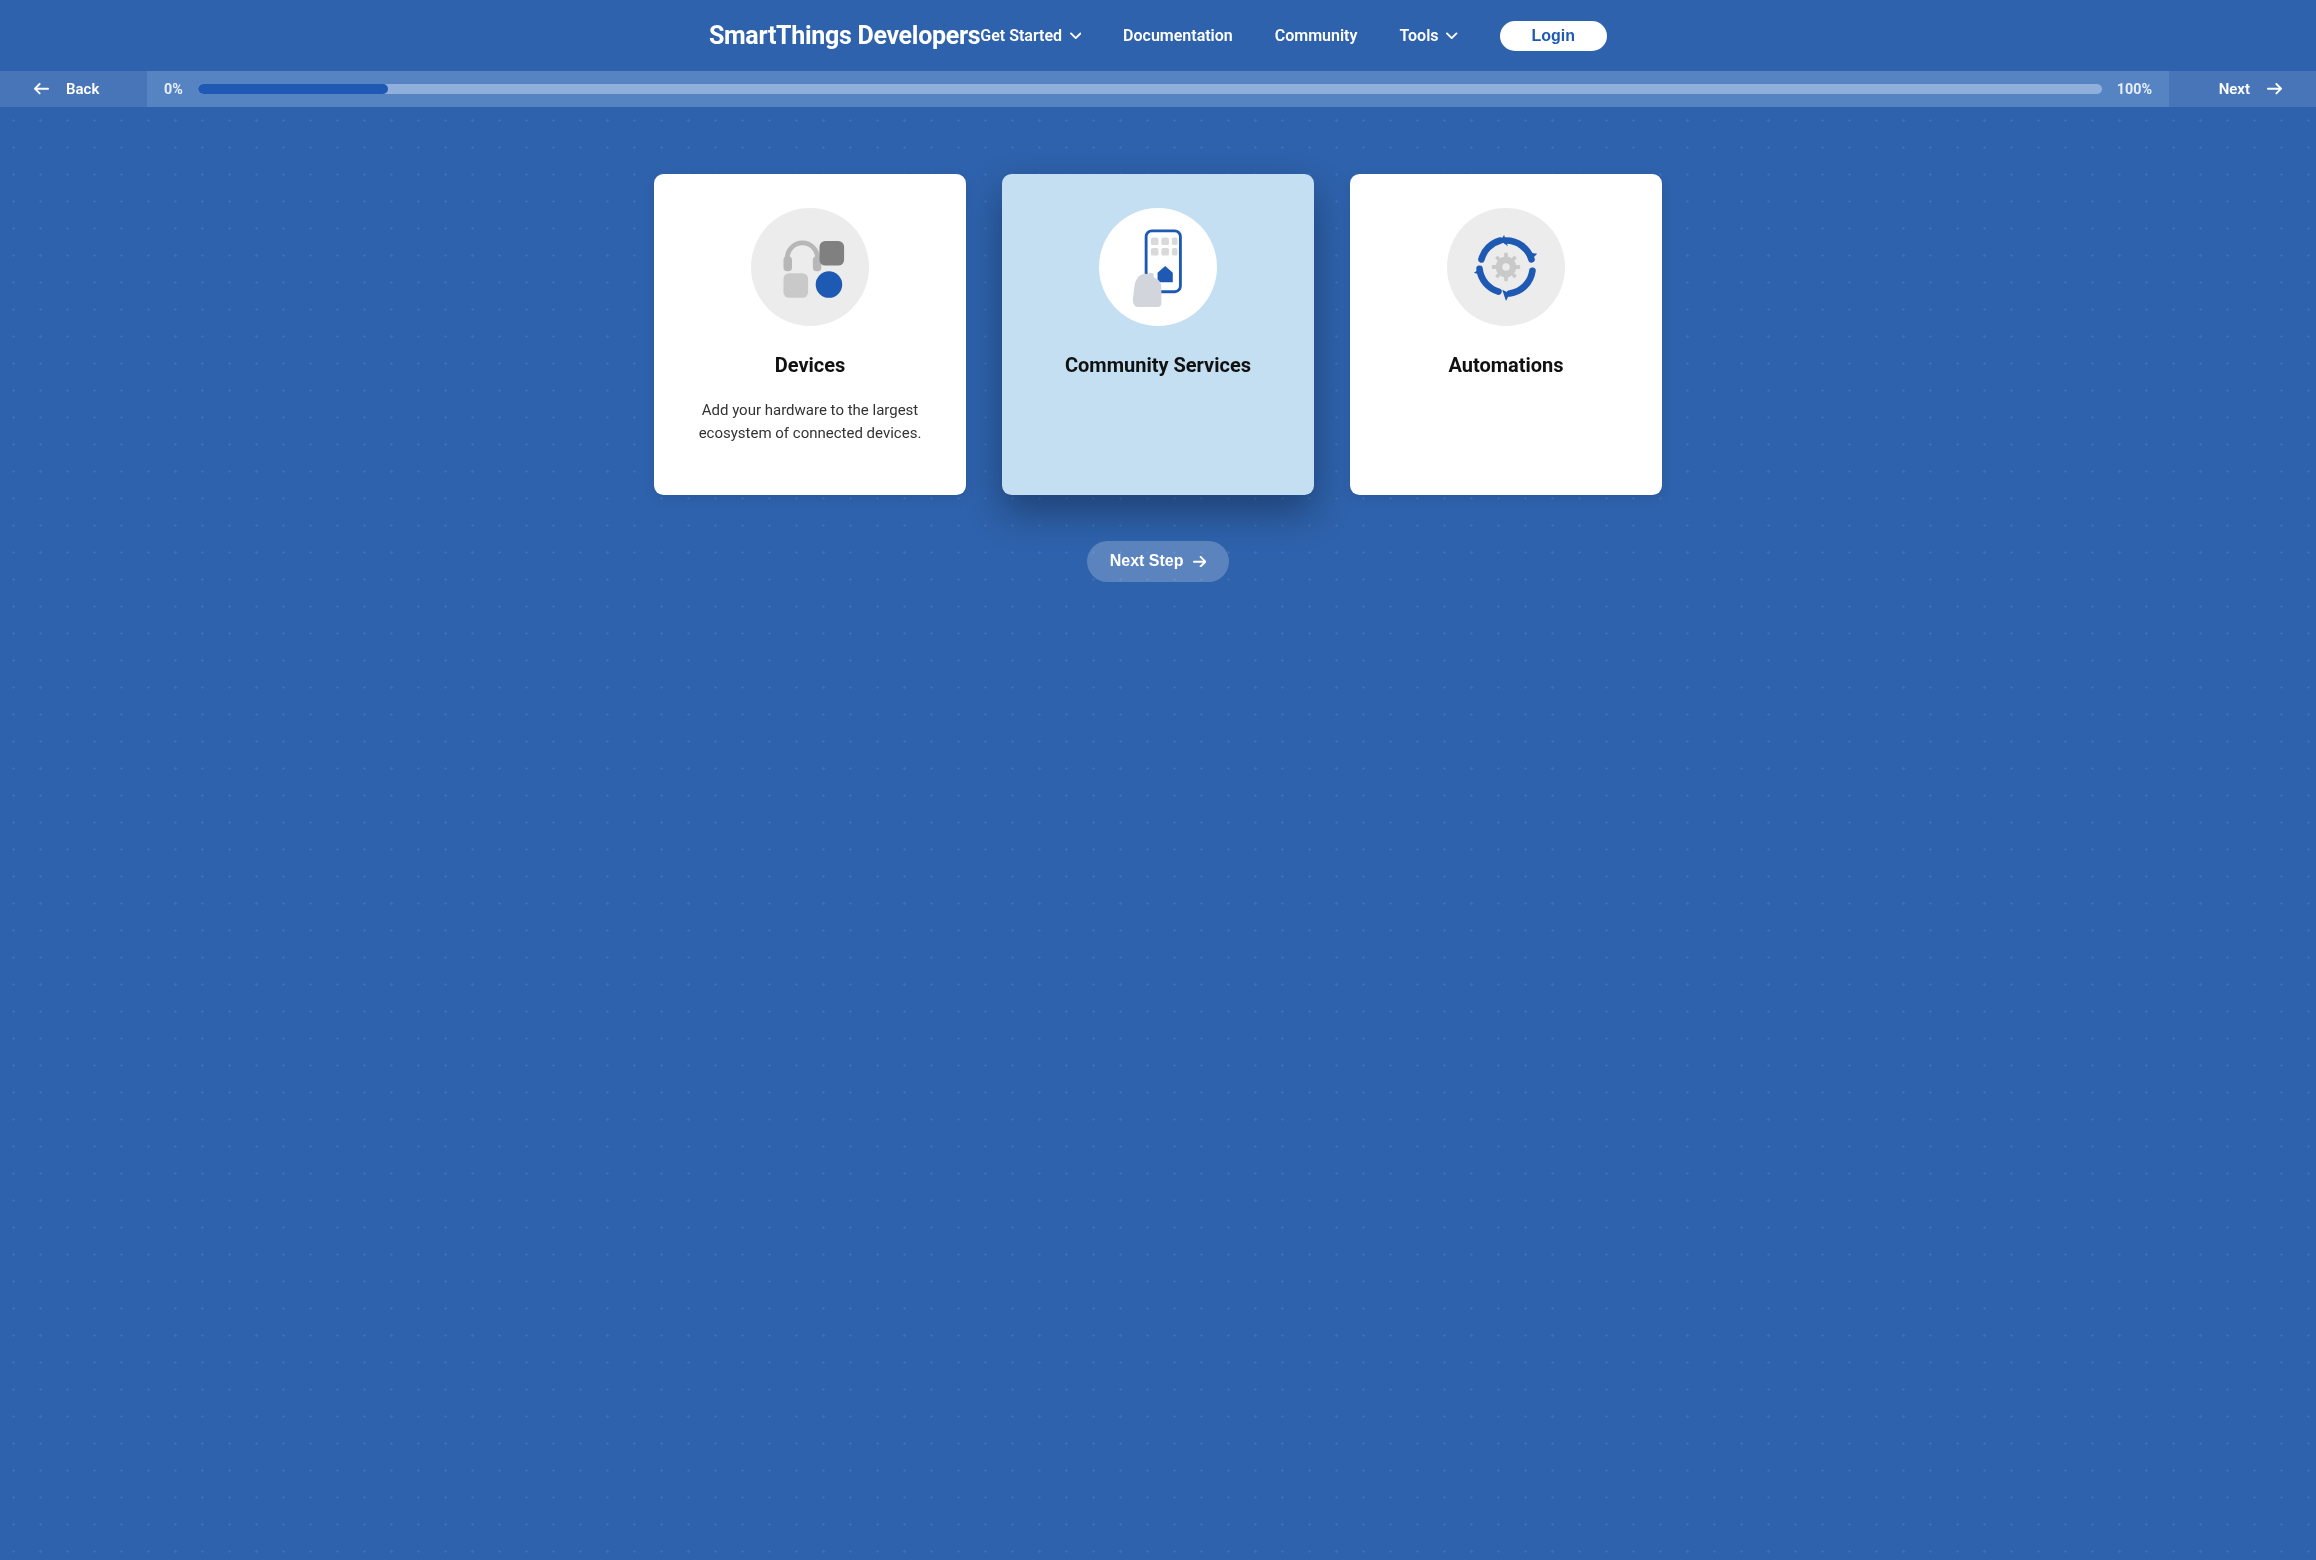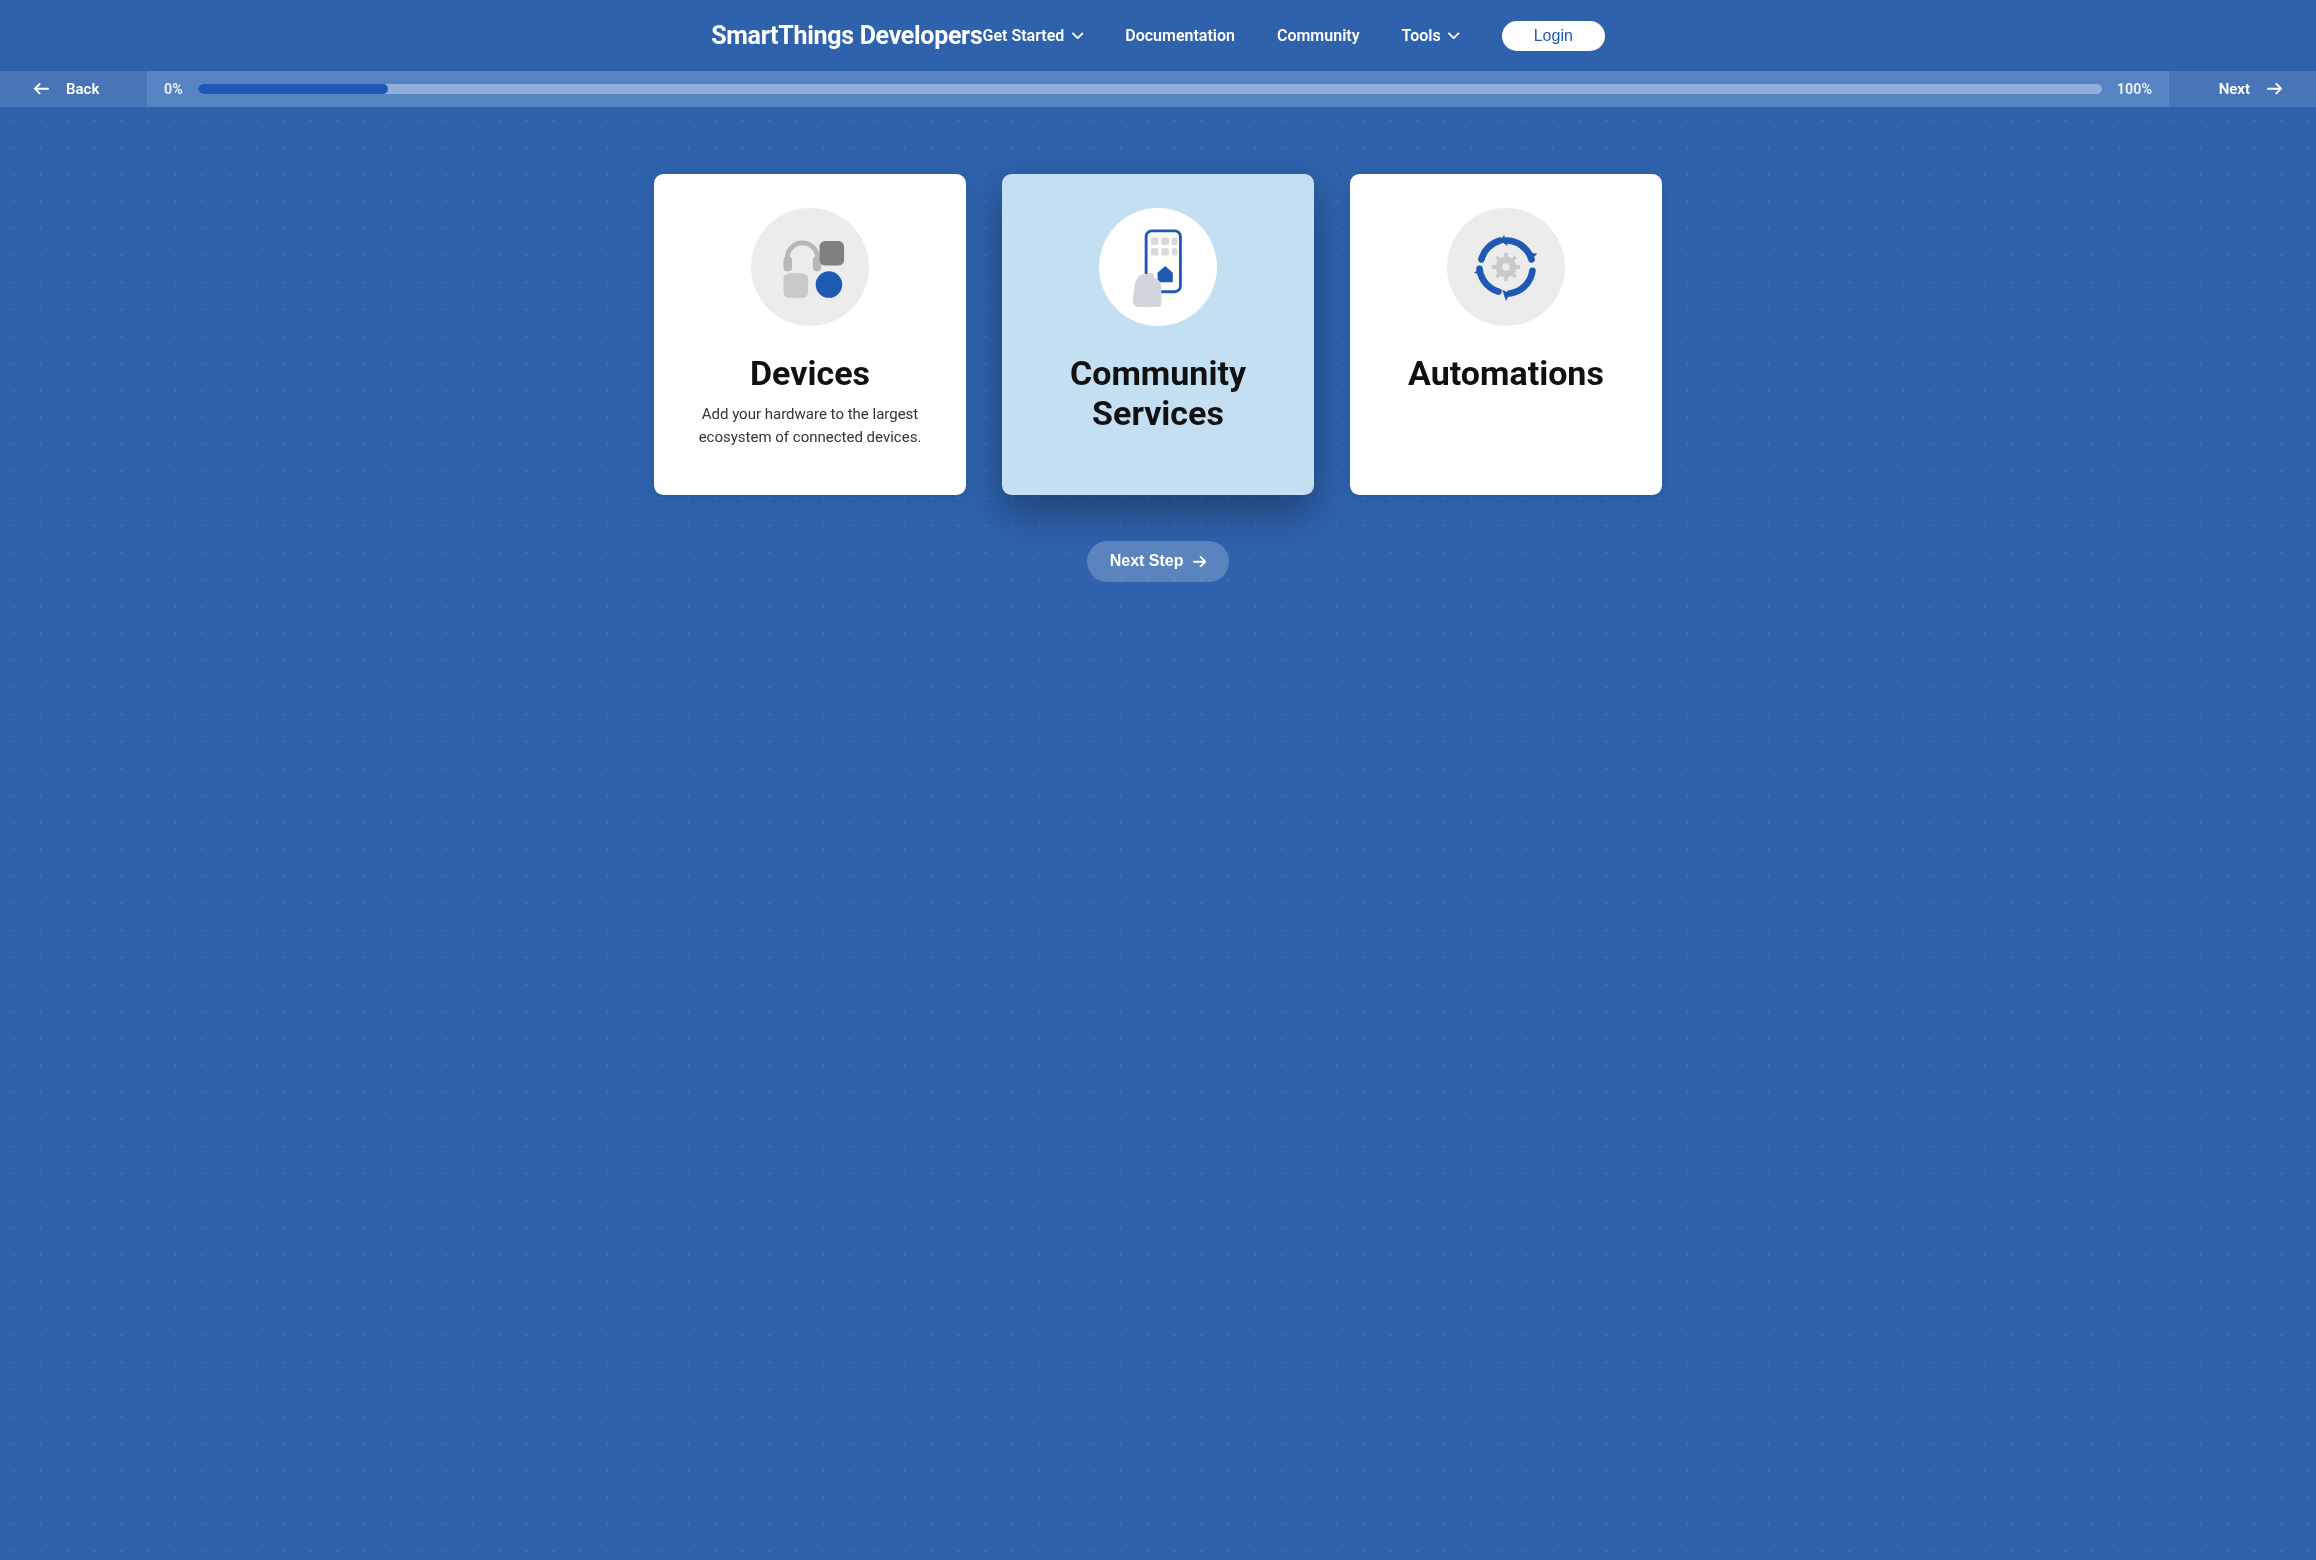--- a/index.html
+++ b/index.html
@@ -51,21 +51,21 @@
     align-items: center;
     gap: 7.6px;
     color: #fff;
   }
   .chevron-down-icon {
     display: inline-block;
   }
   .login-btn {
     background: #fff;
     color: #1e59b3;
-    font-weight: 400;
+    font-weight: 700;
     font-size: 16px;
     padding: 6px 32px;
     border-radius: 950px;
     cursor: pointer;
     border: none;
   }
 
   
   .progress-row {
     display: flex;
@@ -165,23 +165,23 @@
     height: 118px;
     border-radius: 50%;
     background: #ececec;
     display: flex;
     align-items: center;
     justify-content: center;
     margin-bottom: 27px;
   }
   .card.selected .card-icon-circle { background: #fff; }
   .card-title {
-    font-size: 34px;
-    font-weight: 700;
-    margin-bottom: 10px;
+    font-size: 20px;
+    font-weight: 700;
+    margin-bottom: 22px;
     color: #111;
   }
   .card-desc {
     font-size: 15px;
     line-height: 1.5;
     color: #333;
     text-align: center;
   }
 
   .next-step-btn {

